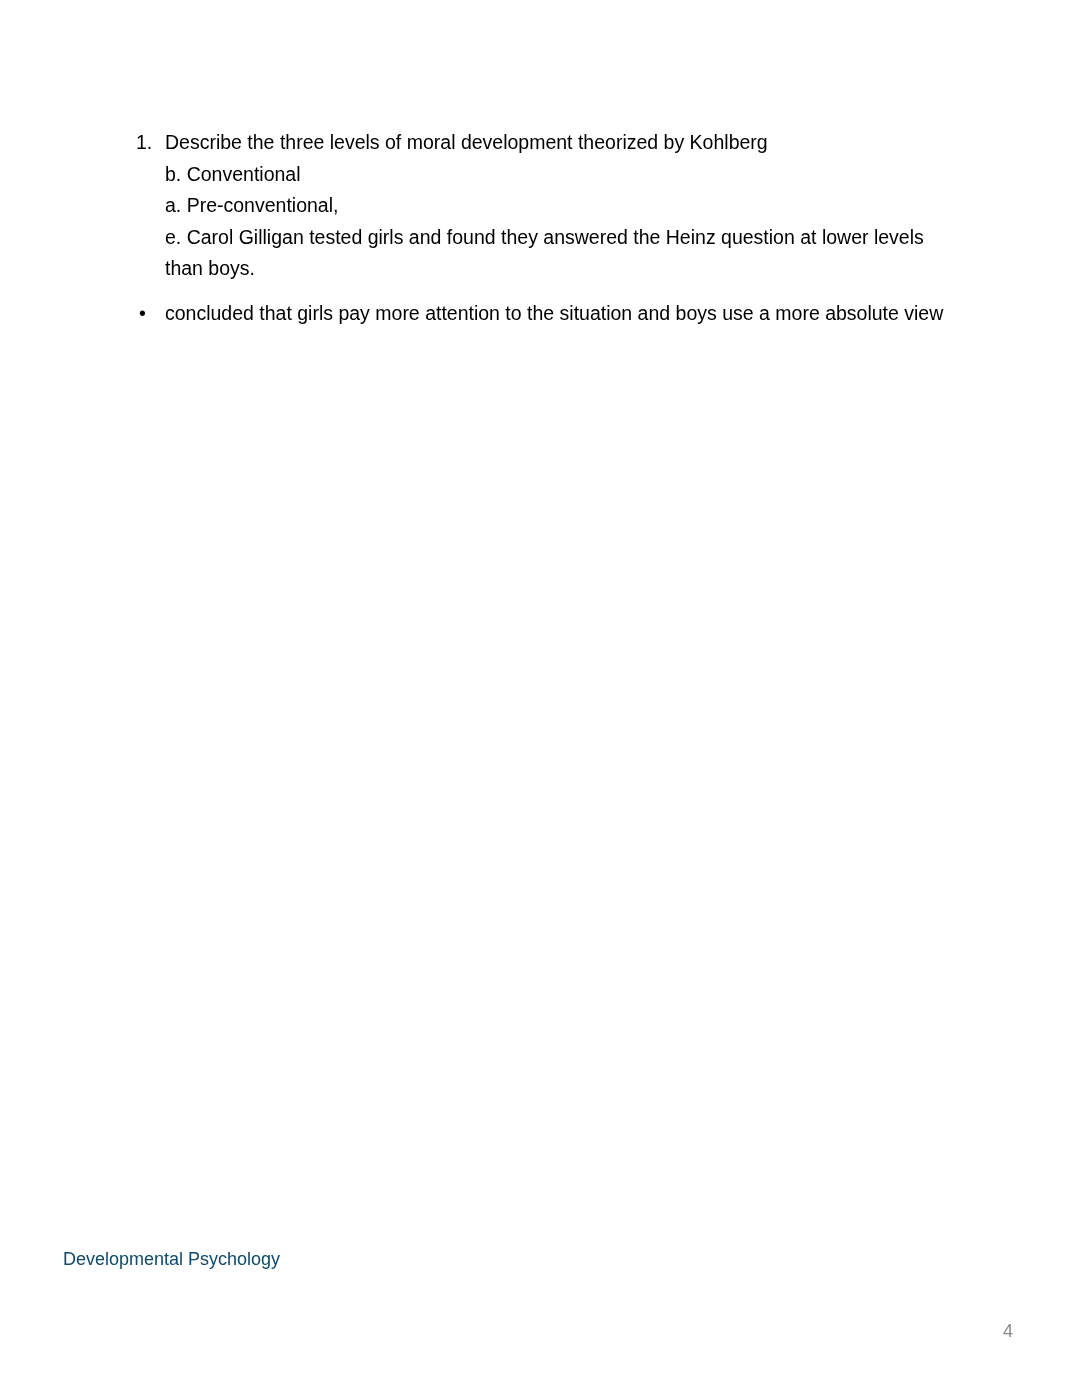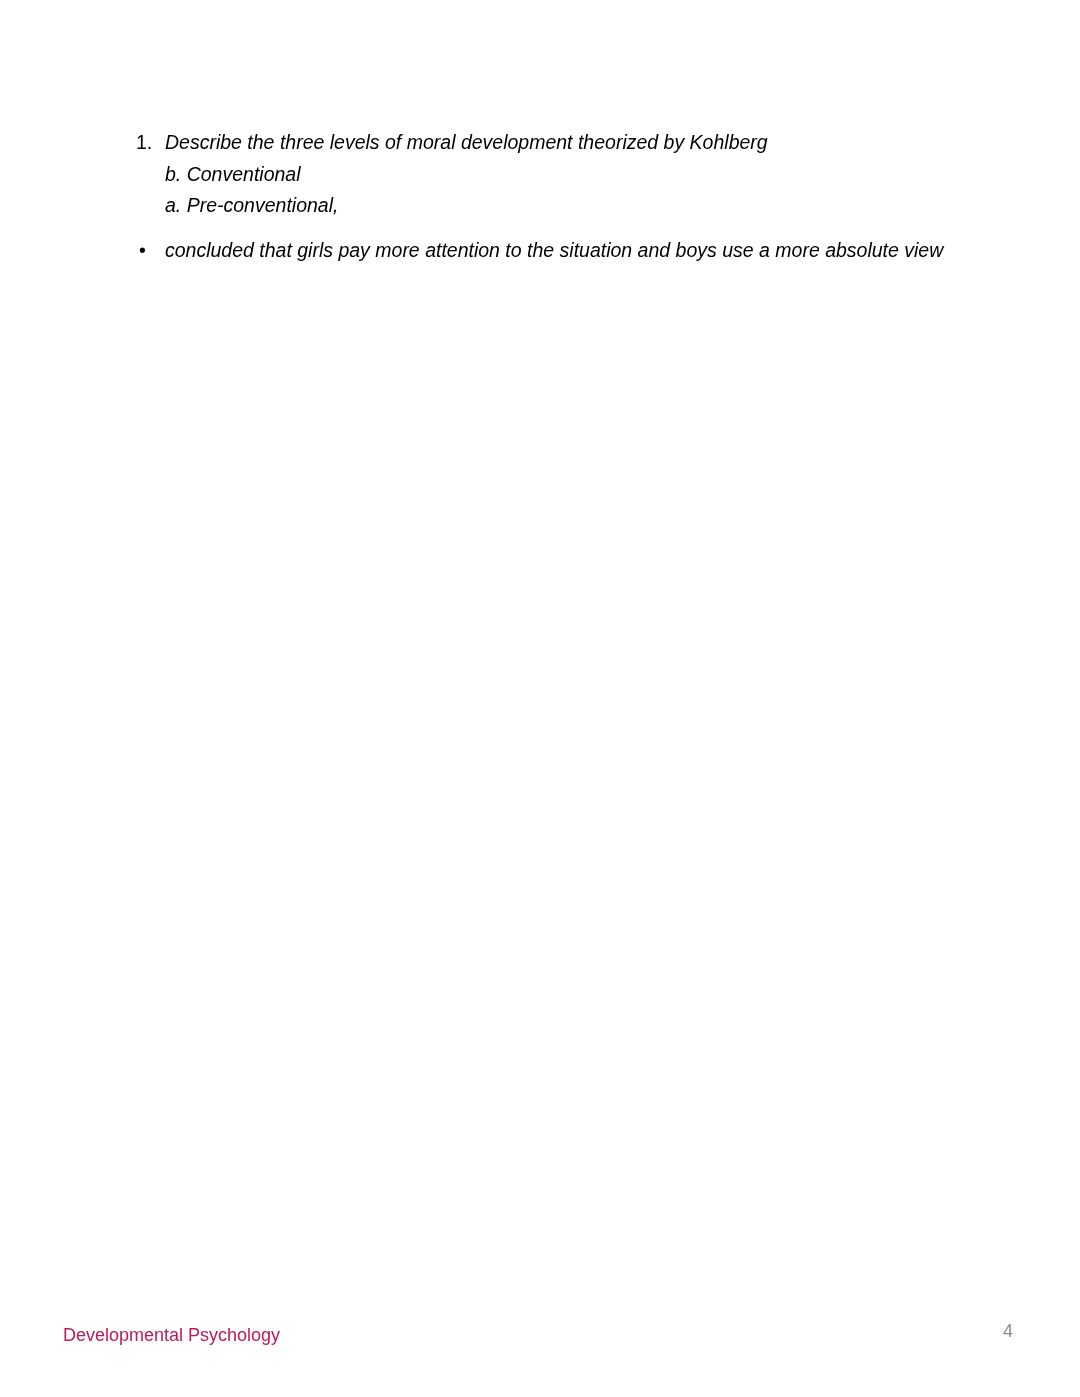--- a/index.html
+++ b/index.html
@@ -32,34 +32,33 @@
     flex: 0 0 29px;
     text-align: left;
   }
   .bullet-marker-col {
     flex: 0 0 29px;
     padding-left: 3px;
     box-sizing: border-box;
   }
   .item-body {
     width: 780px;
-    font-style: italic;
   }
   .bullet-item {
     display: flex;
     align-items: flex-start;
     margin-top: 13px;
   }
   .footer-left {
     position: absolute;
     left: 63px;
-    top: 1324px;
+    top: 1248px;
     font-size: 18px;
     line-height: 22px;
-    color: #be185d;
+    color: #0c4a6e;
   }
   .footer-right {
     position: absolute;
     right: 67px;
     top: 1320px;
     font-size: 18px;
     line-height: 22px;
     color: #8b8b8b;
     text-align: right;
   }
@@ -70,20 +69,21 @@
 <div class="page">
 
   <div class="doc-content">
 
     <div class="numbered-item">
       <div class="marker-col">1.</div>
       <div class="item-body">
         <div>Describe the three levels of moral development theorized by Kohlberg</div>
         <div>b. Conventional</div>
         <div>a. Pre-conventional,</div>
+        <div>e. Carol Gilligan tested girls and found they answered the Heinz question at lower levels than boys.</div>
       </div>
     </div>
 
     <div class="bullet-item">
       <div class="bullet-marker-col">•</div>
       <div class="item-body">concluded that girls pay more attention to the situation and boys use a more absolute view</div>
     </div>
 
   </div>
 

